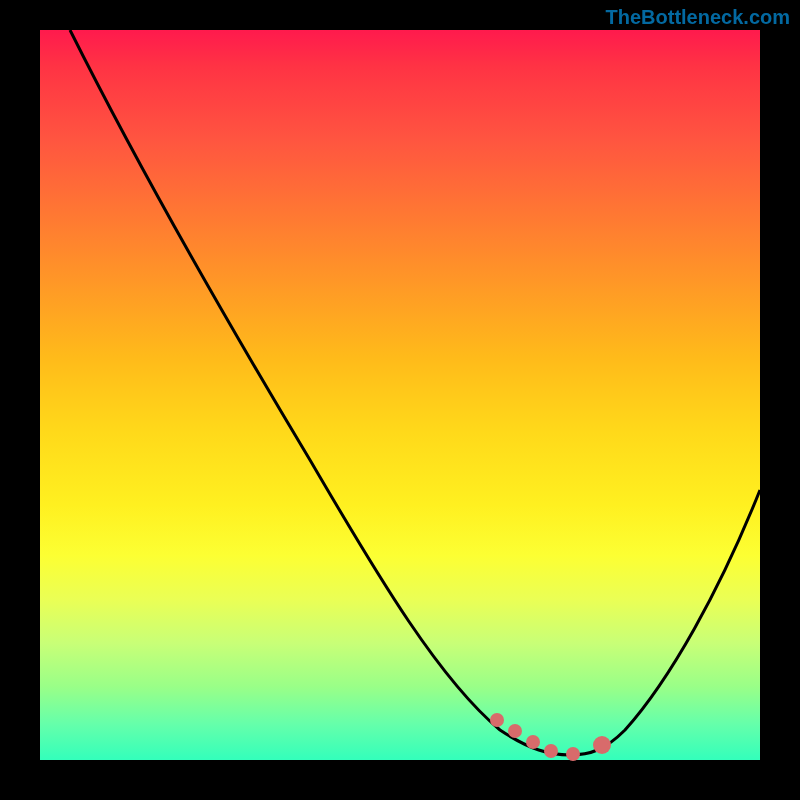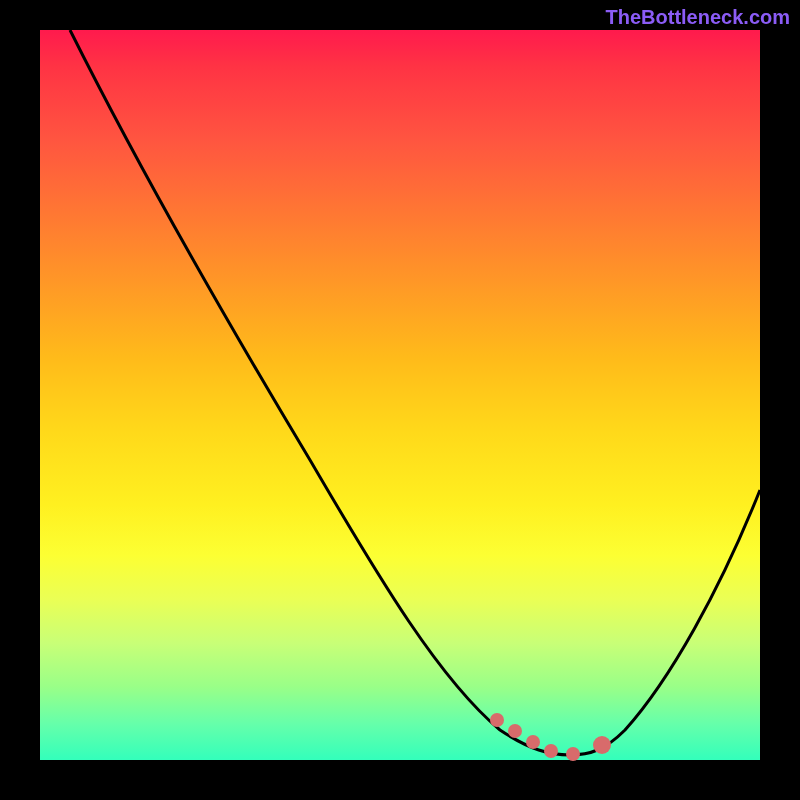--- a/index.html
+++ b/index.html
@@ -8,21 +8,21 @@
     height: 800px;
     background: #000;
     position: relative;
     font-family: Arial, sans-serif;
     overflow: hidden;
   }
   .watermark {
     position: absolute;
     top: 6px;
     right: 10px;
-    color: #8b5cf6;
+    color: #0369a1;
     font-size: 20px;
     font-weight: bold;
     z-index: 10;
   }
   .plot-area {
     position: absolute;
     left: 40px;
     top: 30px;
     width: 720px;
     height: 730px;

